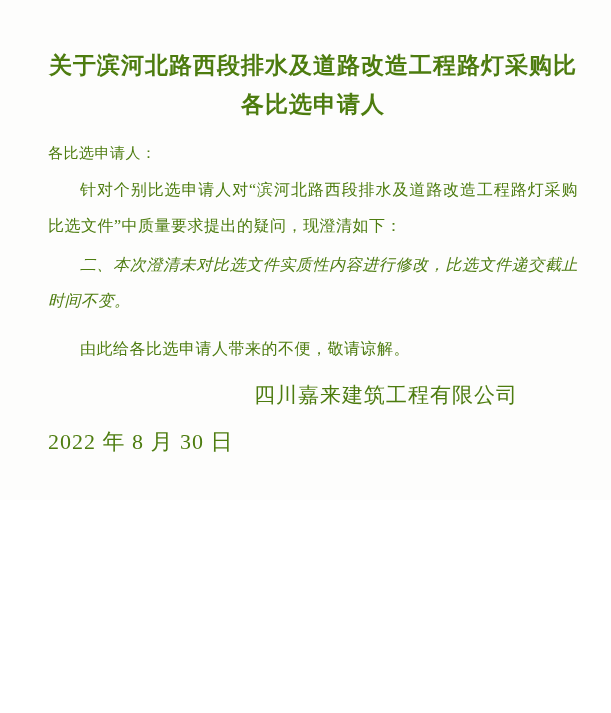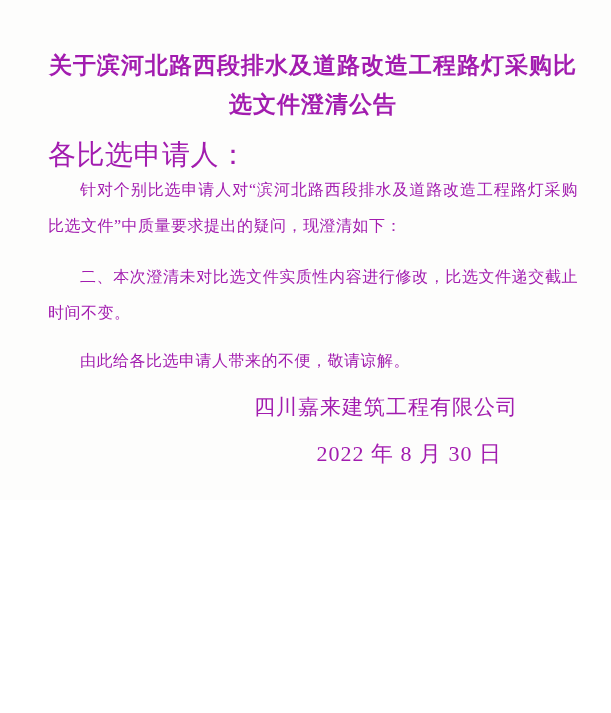--- a/index.html
+++ b/index.html
@@ -5,62 +5,62 @@
   html, body { margin: 0; padding: 0; }
   body {
     width: 611px; height: 713px;
     background: #ffffff;
     font-family: "Liberation Serif", "DejaVu Serif", serif;
   }
   .page {
     position: relative;
     width: 611px; height: 500px;
     background: #fdfdfc;
-    color: #a21caf;
+    color: #4d7c0f;
     overflow: hidden;
   }
   .content { padding: 46px 33px 0 48px; }
 
   .doc-title {
     margin: 0 0 13px 0;
     font-size: 23px;
     font-weight: bold;
     text-align: center;
     line-height: 39px;
     letter-spacing: 1px;
   }
   .doc-title .t-line { display: block; }
 
   .salutation {
-    font-size: 28px;
+    font-size: 15px;
     line-height: 35px;
     letter-spacing: 0.5px;
+    font-family: Liberation Mono, monospace;
   }
   .para {
     margin: 0;
     font-size: 16px;
     line-height: 35.5px;
     text-align: justify;
     text-indent: 2em;
     letter-spacing: 0.5px;
   }
-  .para-item2 { margin-top: 16px; }
+  .para-item2 { margin-top: 4px; font-style: italic; }
   .para-closing { margin-top: 13px; }
 
   .company-line {
     margin-top: 12px;
     text-align: right;
     padding-right: 60px;
     font-size: 21px;
     letter-spacing: 1px;
     line-height: 32px;
   }
   .date-line {
     margin-top: 15px;
-    text-align: right;
     padding-right: 76px;
     font-size: 22px;
     letter-spacing: 1px;
     line-height: 32px;
   }
 
   .stamp {
     position: absolute;
     left: 351px;
     top: 507px;
@@ -89,21 +89,21 @@
   .seal-star { fill: #c5251d; }
 </style>
 </head>
 <body>
 
 <div class="page">
   <div class="content">
 
     <h1 class="doc-title">
       <span class="t-line">关于滨河北路西段排水及道路改造工程路灯采购比</span>
-      <span class="t-line">选文件澄清公告</span>
+      <span class="t-line">各比选申请人</span>
     </h1>
 
     <div class="salutation">各比选申请人：</div>
 
     <p class="para">针对个别比选申请人对“滨河北路西段排水及道路改造工程路灯采购比选文件”中质量要求提出的疑问，现澄清如下：</p>
 
 
     <p class="para para-item2">二、本次澄清未对比选文件实质性内容进行修改，比选文件递交截止时间不变。</p>
 
     <p class="para para-closing">由此给各比选申请人带来的不便，敬请谅解。</p>

